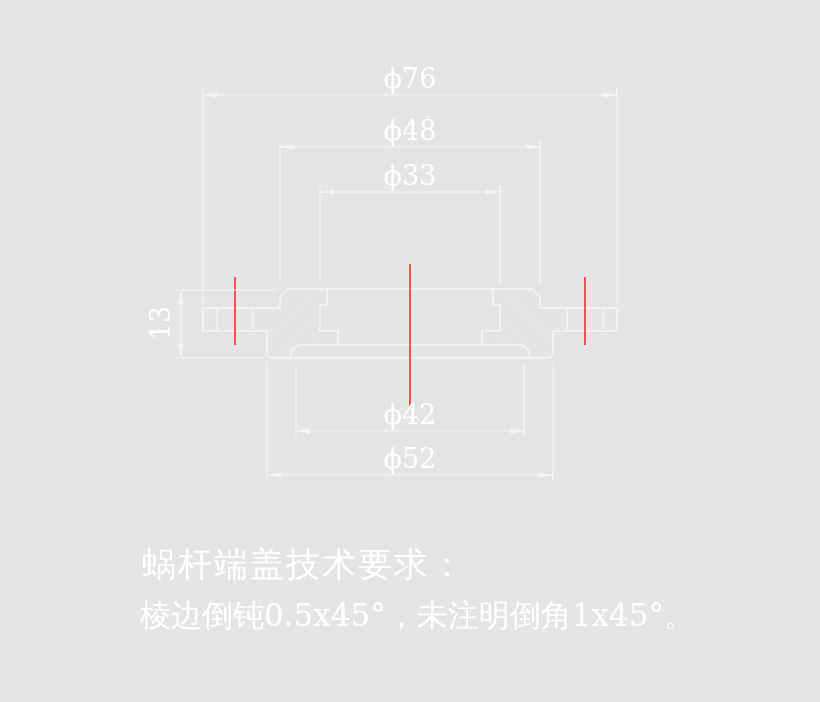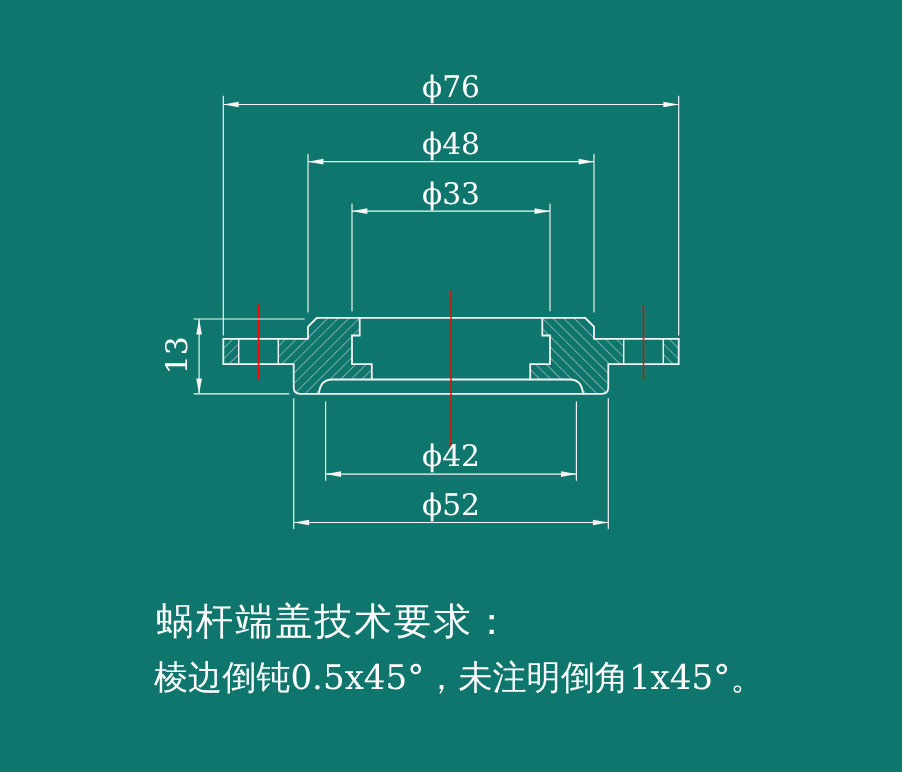--- a/index.html
+++ b/index.html
@@ -1,16 +1,16 @@
 <!DOCTYPE html>
 <html><head>
 <meta charset="utf-8">
 <style>
   html,body{margin:0;padding:0;background:#000;}
-  .stage{position:relative;width:820px;height:702px;background:#0f766e;overflow:hidden;
+  .stage{position:relative;width:820px;height:702px;background:#e5e5e5;overflow:hidden;
          font-family:"DejaVu Serif","Liberation Serif",serif;}
   svg{position:absolute;left:0;top:0;}
   text{fill:#ffffff;}
   .dimtxt{font-size:27px;font-family:"DejaVu Serif","Liberation Serif",serif;}
   .notetxt1{font-size:34px;letter-spacing:2px;font-family:"DejaVu Serif","Liberation Serif",serif;}
   .notetxt2{font-size:31px;font-family:"DejaVu Serif","Liberation Serif",serif;}
 </style>
 </head>
 <body>
 

